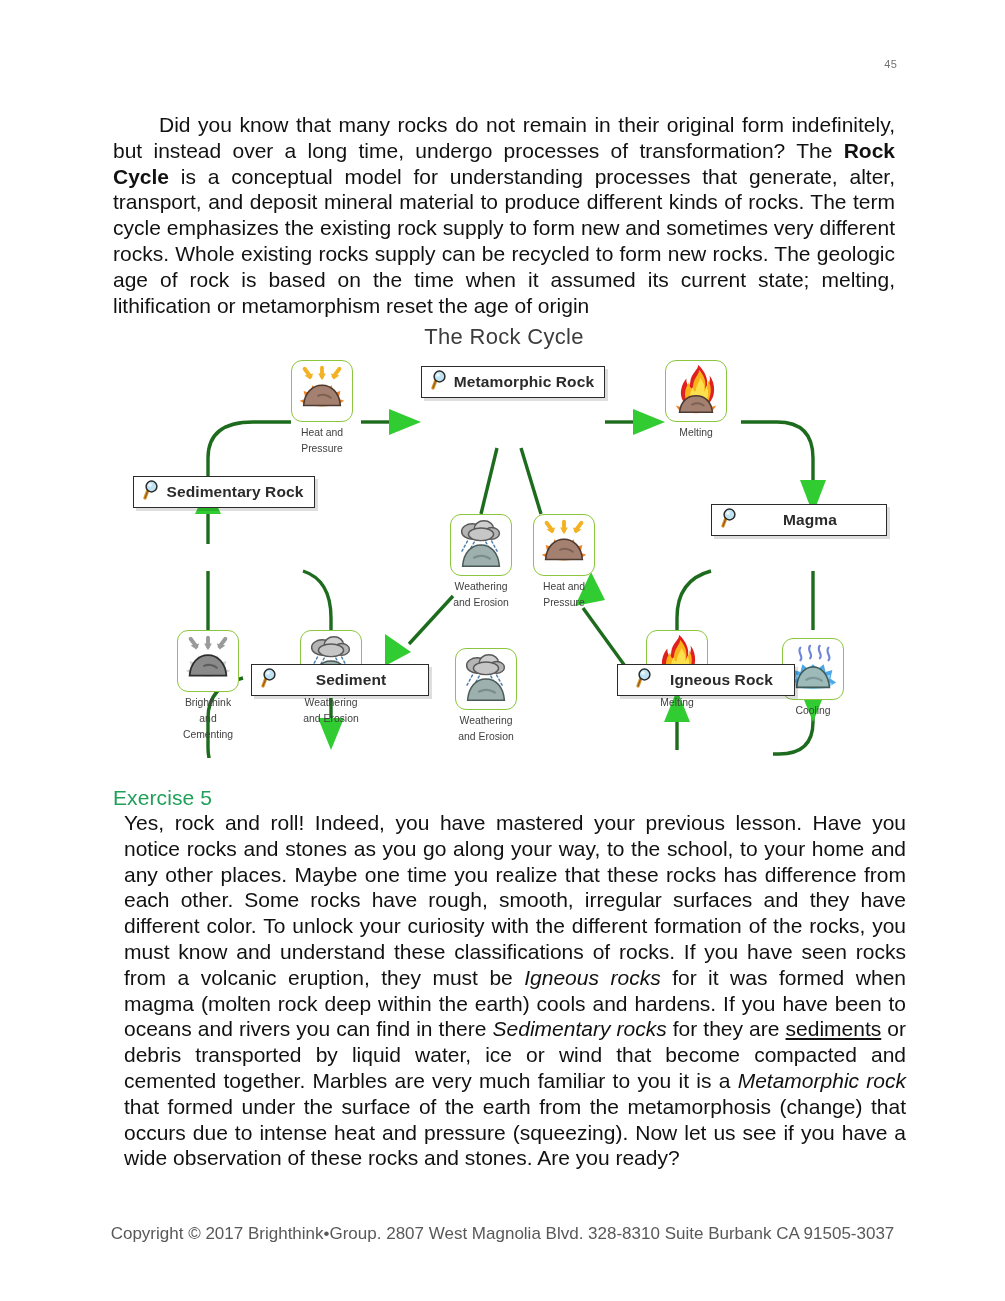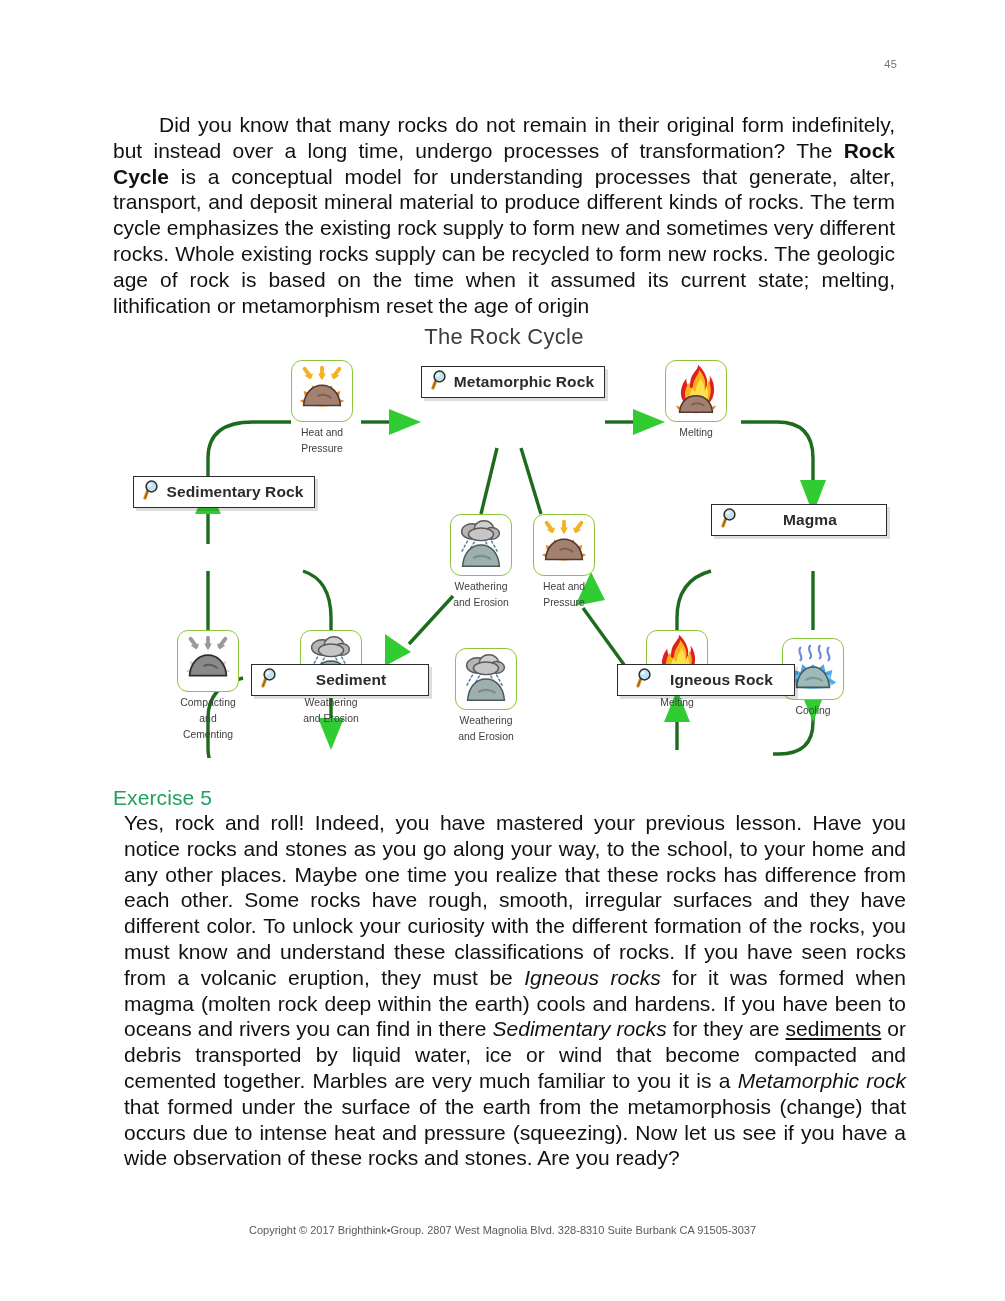--- a/index.html
+++ b/index.html
@@ -61,21 +61,21 @@
     width: 782px;
   }
 
   
   .footer {
     position: absolute;
     left: 0;
     right: 0;
     top: 1224px;
     text-align: center;
-    font-size: 11px;
+    font-size: 17px;
     color: #595959;
   }
 
   
   .diagram {
     position: absolute;
     left: 113px;
     top: 318px;
     width: 782px;
     height: 440px;
@@ -365,21 +365,21 @@
         <g fill="#9a9a9a">
           <polygon points="19,19 13,15 22,13"></polygon>
             <polygon points="31,20 27,13 35,13"></polygon>
             <polygon points="43,19 49,15 40,13"></polygon>
         </g>
         <path d="M31,24 L35,30 L41,25 L43,33 L50,31 L48,39 L54,41 L46,46 L31,47 L16,46 L8,41 L14,39 L12,31 L19,33 L21,25 L27,30 Z" fill="#d2d2d2"></path>
         <path d="M31,25 C41,25 49,33 50,46 L12,46 C13,33 21,25 31,25 Z" fill="#8a8a8a" stroke="#2e2e2e" stroke-width="1.8"></path>
         <path d="M27,36 C31,34 37,35 40,38" stroke="#5e5e5e" stroke-width="2.2" fill="none" stroke-linecap="round"></path>
       </svg>
     </div>
-    <div class="cap">Compacting
+    <div class="cap">Brighthink
 and Cementing</div>
   </div>
 
   <div class="tile" style="left:187px; top:312px;">
     <div class="box">
       <svg viewBox="0 0 62 62">
         <g>
           <ellipse cx="22" cy="17" rx="11" ry="8" fill="#b5b5b5" stroke="#595959" stroke-width="1.5"></ellipse>
           <ellipse cx="34" cy="14" rx="10" ry="8" fill="#cfcfcf" stroke="#595959" stroke-width="1.5"></ellipse>
           <ellipse cx="42" cy="19" rx="8" ry="6" fill="#b5b5b5" stroke="#595959" stroke-width="1.5"></ellipse>

